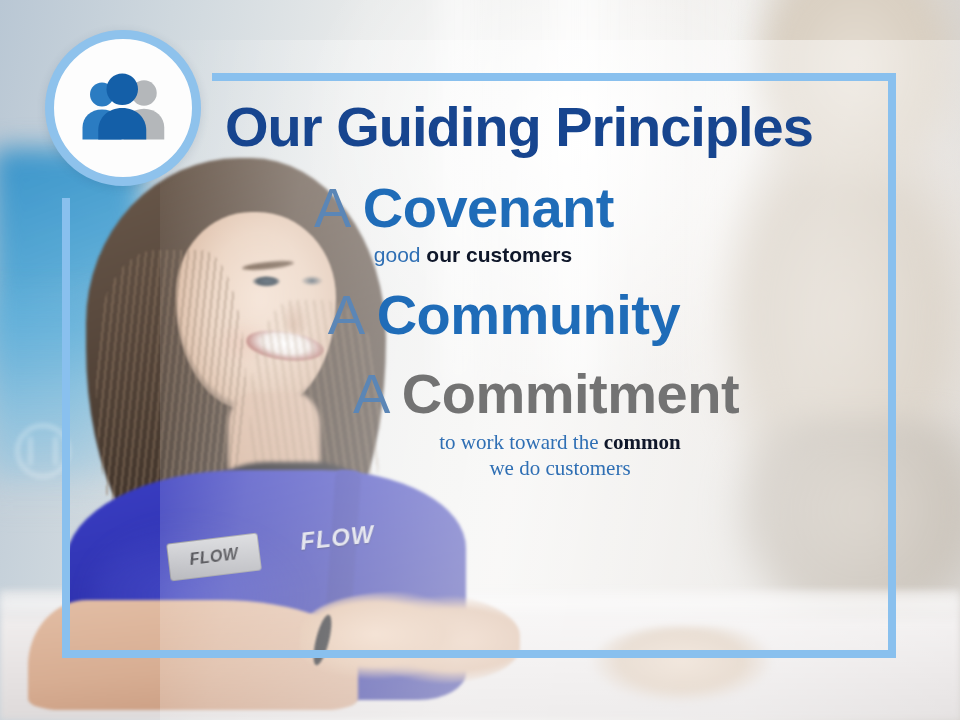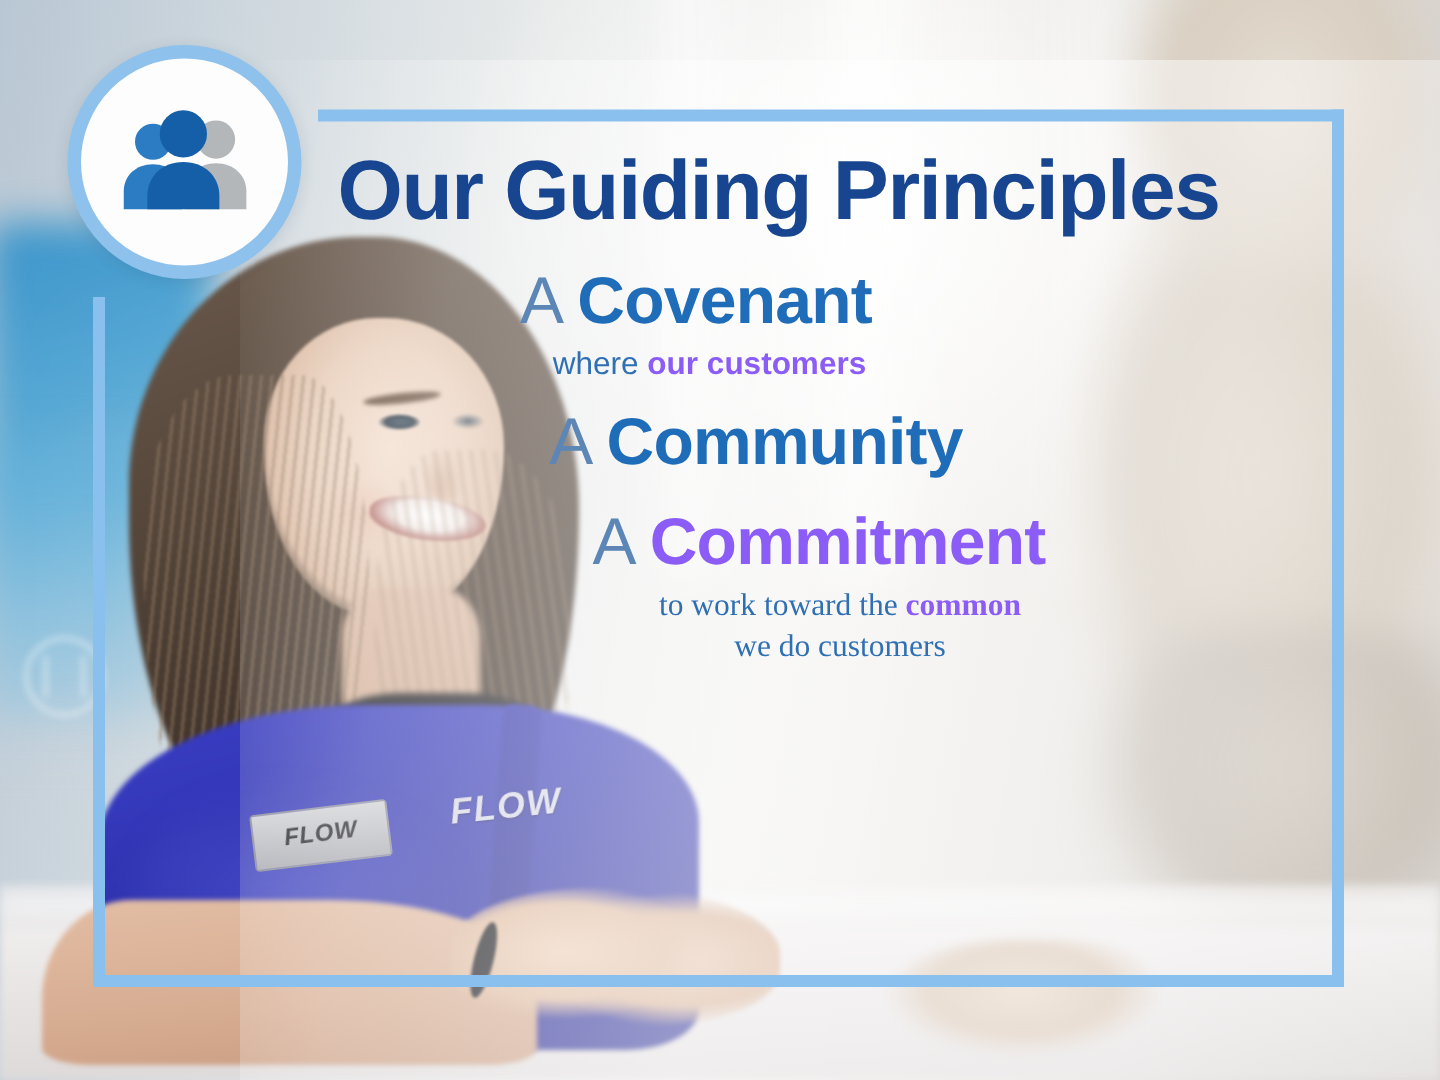--- a/index.html
+++ b/index.html
@@ -287,41 +287,41 @@
     text-align:center;
     font-family:"Liberation Sans", sans-serif;
     color:#2a6fba;
   }
 
   .p-block { margin-bottom:14px; }
   .p-block.p2 { margin-top:16px; }
   .p-block.p3 { margin-top:20px; }
 
   .p-title {
-    font-size:44px;
+    font-size:56px;
     line-height:1.06;
     letter-spacing:-.5px;
     white-space:nowrap;
   }
   .p-article {
     font-weight:400;
     color:#5b86b6;
   }
   .p-word {
     font-weight:700;
     color:#1f6cb8;
   }
   .p-sub {
     font-size:21px;
     line-height:1.26;
     color:#2f6fb4;
     font-weight:400;
     margin-top:5px;
   }
-  .p-sub b { font-weight:700; color:#8b5cf6; }
+  .p-sub b { font-weight:700; color:#0f172a; }
 
   
   .p1 .p-title { transform:translateX(-10px); }
   .p1 .p-sub   { transform:translateX(-1px); }
   .p2 .p-title { transform:translateX(30px); }
   .p2 .p-sub   { transform:translateX(34px); }
   .p3 .p-title { transform:translateX(72px); }
   .p3 .p-sub   { transform:translateX(86px); }
 </style>
 </head>
@@ -387,35 +387,35 @@
   <div class="headline" style="color: rgb(23, 69, 143);">Our Guiding Principles</div>
 
   <div class="principles">
 
     <div class="p-block p1">
       <div class="p-title">
         <span class="p-article" style="color: rgb(91, 134, 182);">A</span>
         <span class="p-word" style="color: rgb(31, 108, 184);">Covenant</span>
       </div>
       <div class="p-sub" style="color: rgb(47, 111, 180);">
-        <span>where </span><b>our customers</b>
+        <span>good </span><b>our customers</b>
       </div>
     </div>
 
     <div class="p-block p2">
       <div class="p-title">
         <span class="p-article" style="color: rgb(91, 134, 182);">A</span>
         <span class="p-word" style="color: rgb(31, 108, 184);">Community</span>
       </div>
     </div>
 
     <div class="p-block p3">
       <div class="p-title">
         <span class="p-article" style="color: rgb(91, 134, 182);">A</span>
-        <span class="p-word" style="color: #8b5cf6;">Commitment</span>
+        <span class="p-word" style="color: #737373;">Commitment</span>
       </div>
       <div class="p-sub" style="color: rgb(47, 111, 180); font-family: Liberation Serif, serif;">
         <div>
           <span>to work toward the </span><b>common</b>
         </div>
         <div>we do customers</div>
       </div>
     </div>
 
   </div>

